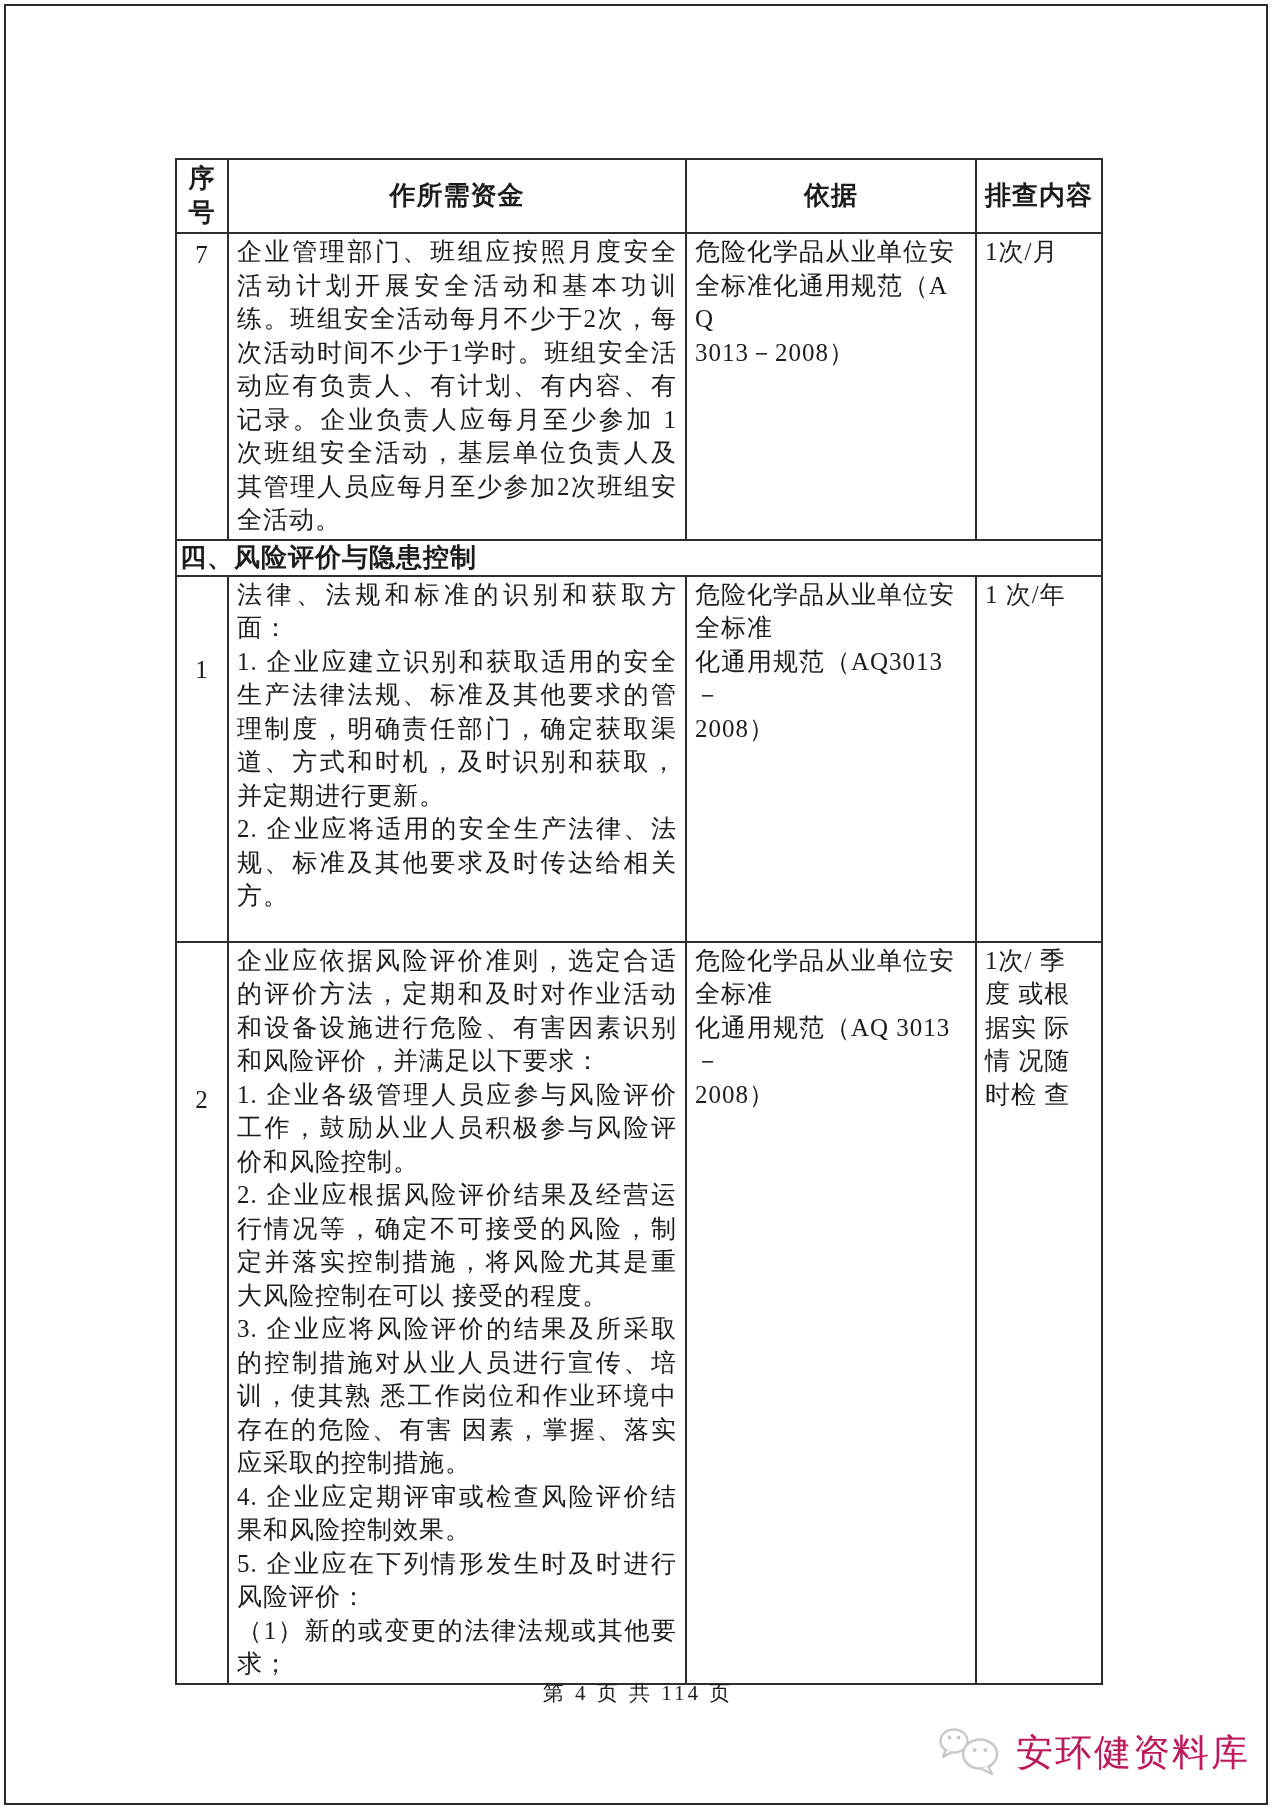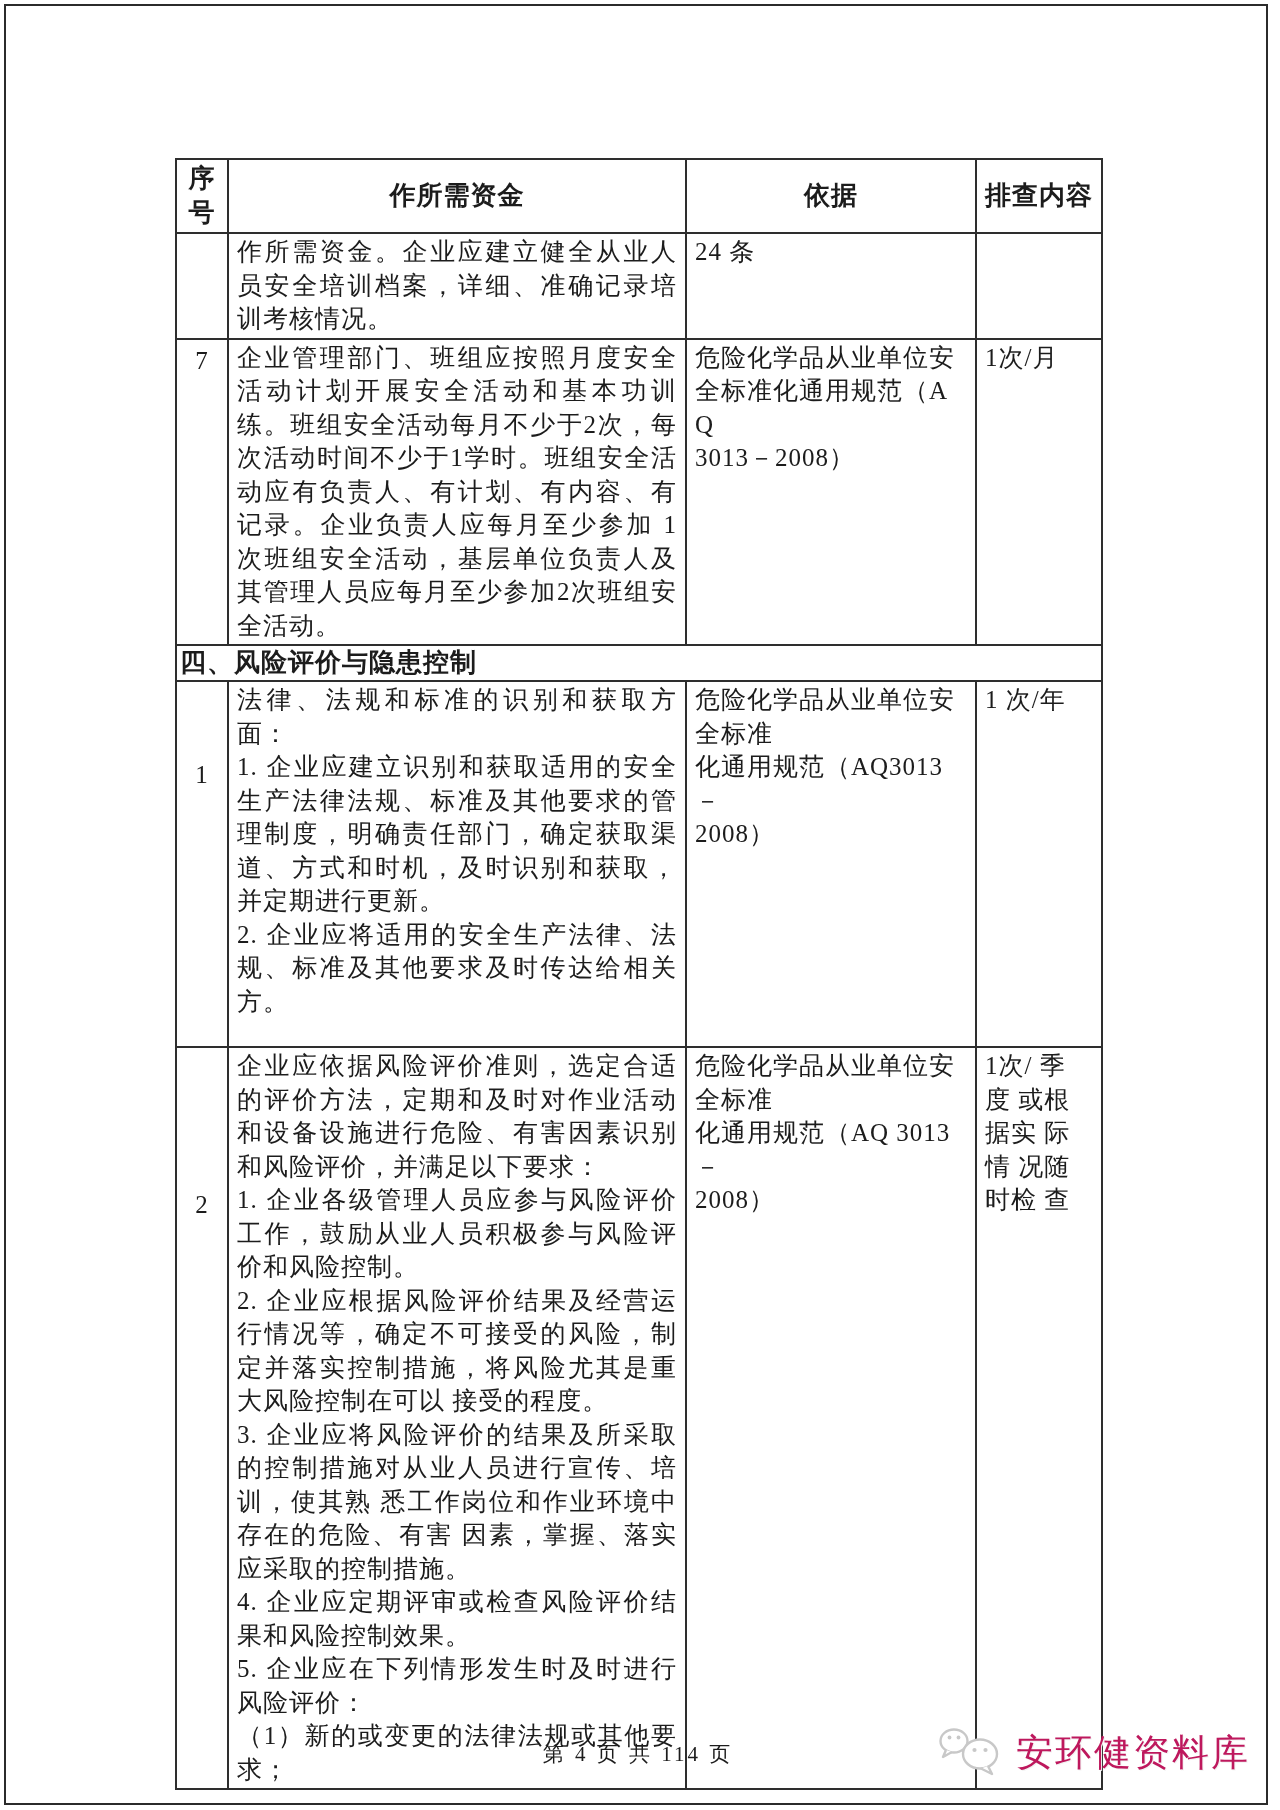--- a/index.html
+++ b/index.html
@@ -75,21 +75,21 @@
   .doc-table tr.section-row td {
     font-weight: bold;
     font-size: 26px;
     line-height: 30px;
     height: 30px;
     padding: 2px 4px 2px 3px;
     white-space: nowrap;
   }
   .page-footer {
     position: absolute;
-    top: 1740px;
+    top: 1679px;
     left: 0;
     width: 1276px;
     text-align: center;
     font-size: 21px;
     letter-spacing: 3px;
   }
   .watermark {
     position: absolute;
     top: 1724px;
     right: 30px;
@@ -119,26 +119,20 @@
   </colgroup>
   <thead>
     <tr>
       <th class="col-no">序号</th>
       <th class="col-content">作所需资金</th>
       <th class="col-basis">依据</th>
       <th class="col-no">排查内容</th>
     </tr>
   </thead>
   <tbody id="table-body">
-      <tr data-ri="0">
-        <td class="col-no"></td>
-        <td class="col-content">作所需资金。企业应建立健全从业人员安全培训档案，详细、准确记录培训考核情况。</td>
-        <td class="col-basis">24 条</td>
-        <td class="col-freq"></td>
-      </tr>
       <tr data-ri="1">
         <td class="col-no">7</td>
         <td class="col-content">企业管理部门、班组应按照月度安全活动计划开展安全活动和基本功训练。班组安全活动每月不少于2次，每次活动时间不少于1学时。班组安全活动应有负责人、有计划、有内容、有记录。企业负责人应每月至少参加 1 次班组安全活动，基层单位负责人及其管理人员应每月至少参加2次班组安全活动。</td>
         <td class="col-basis">危险化学品从业单位安
 全标准化通用规范（AQ
 3013－2008）</td>
         <td class="col-freq">1次/月</td>
       </tr>
       <tr data-ri="2" class="section-row">
         <td colspan="4">四、风险评价与隐患控制</td>

